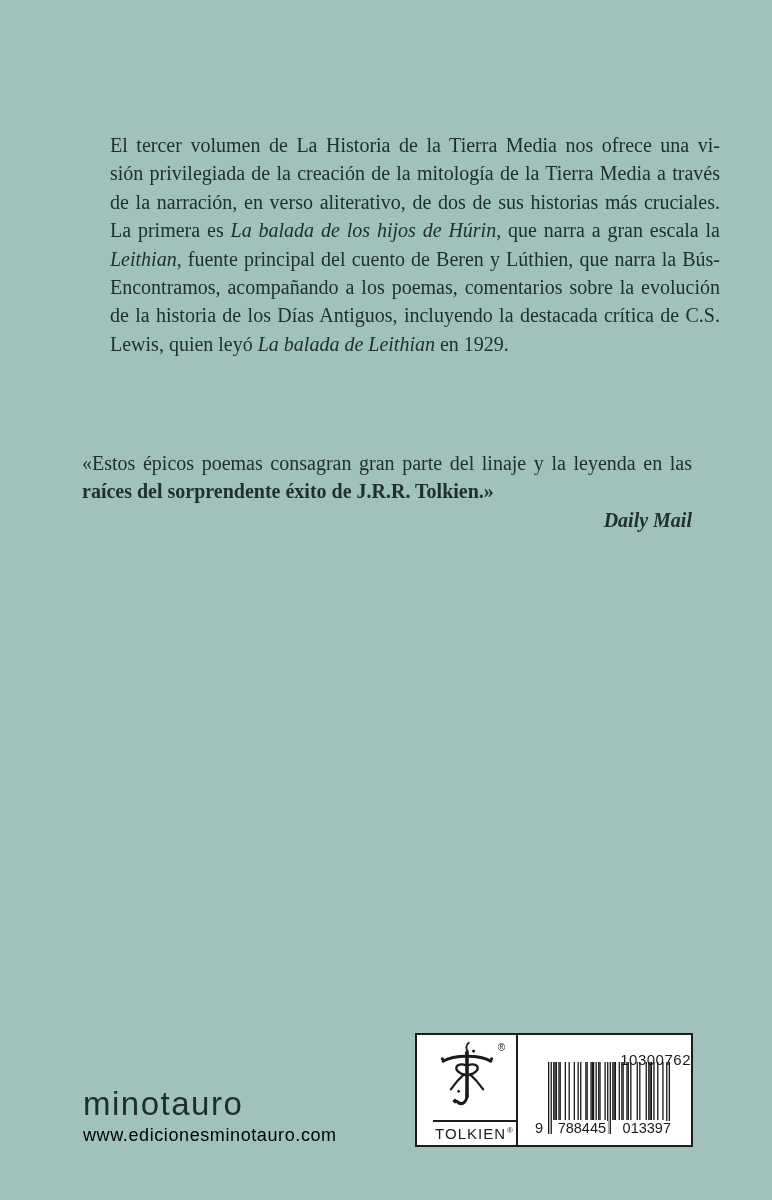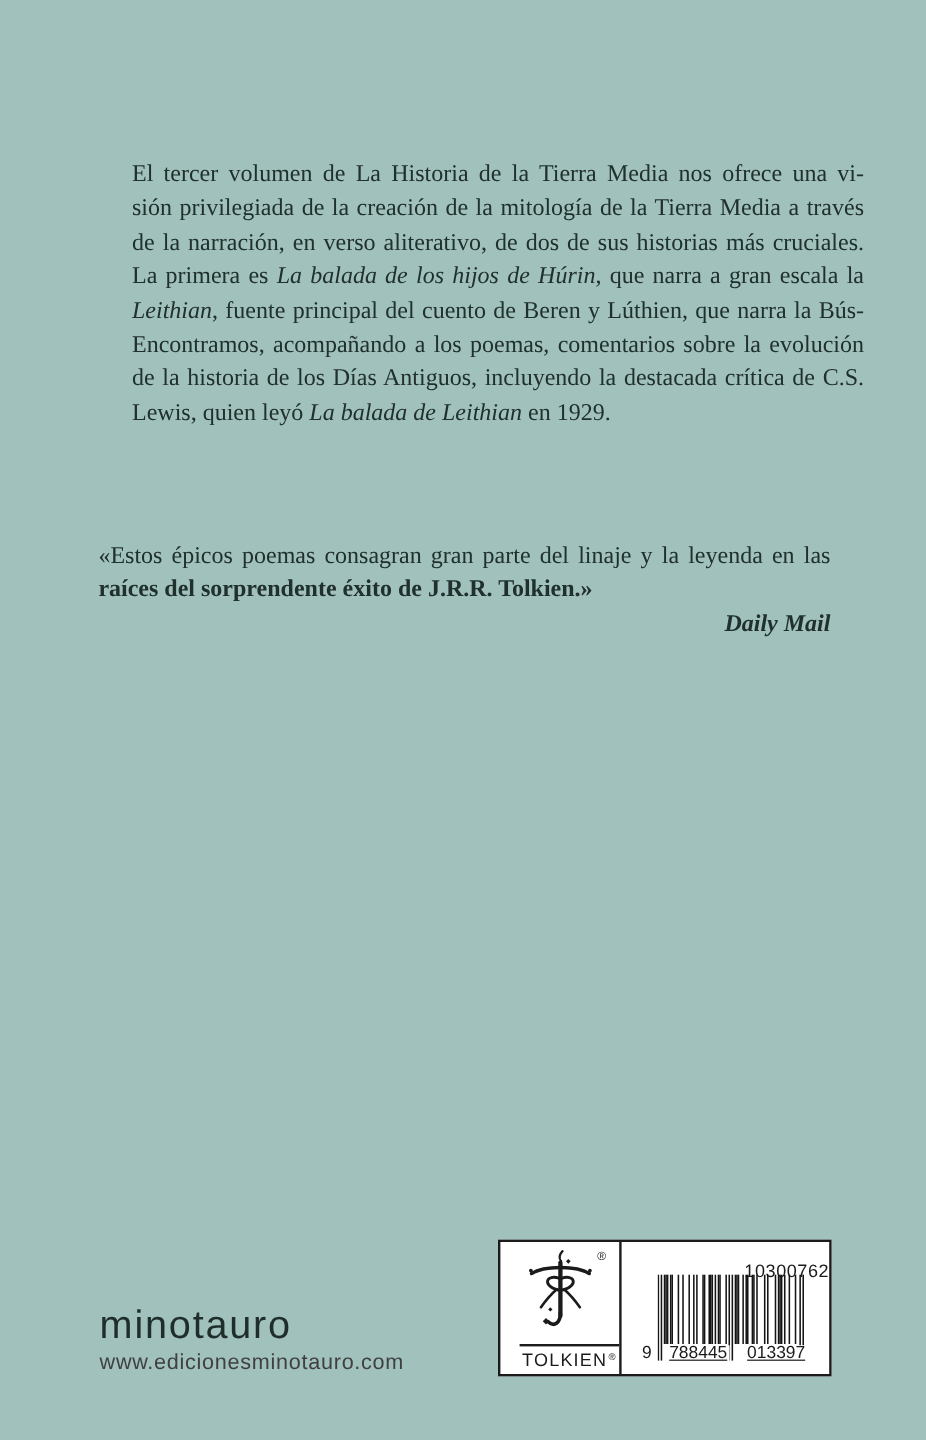--- a/index.html
+++ b/index.html
@@ -27,21 +27,21 @@
   .attribution{text-align:right;font-style:italic;font-weight:bold;}
 
   
   .publisher{position:absolute;left:83px;top:1086px;}
   .pub-logo{
     font-family:Liberation Sans, sans-serif;
     font-size:33px;letter-spacing:1.5px;color:#1f2e2b;line-height:36px;
   }
   .pub-web{
     font-family:"Liberation Sans", sans-serif;
-    font-size:18px;letter-spacing:0.6px;color:#404040;margin-top:3px;
+    font-size:18px;letter-spacing:0.6px;color:#000000;margin-top:3px;
   }
 
   
   .credits-box{
     position:absolute;left:415px;top:1033px;width:278px;height:114px;
     background:#ffffff;border:2px solid #1b1b1b;box-sizing:border-box;
     display:flex;
   }
   .logo-cell{
     width:101px;border-right:2px solid #1b1b1b;box-sizing:border-box;
@@ -63,21 +63,21 @@
 
   .barcode-cell{flex:1;position:relative;font-family:"Liberation Sans", sans-serif;color:#1b1b1b;}
   .item-number{text-align:right;margin-top:16px;font-size:15px;letter-spacing:0.5px;}
   .barcode-wrap{position:absolute;left:30px;top:27px;width:122px;height:72px;}
   .barcode-wrap svg{position:absolute;left:0;top:0;width:122px;height:72px;}
   .ean-digits{
     position:absolute;left:-13px;right:-3px;bottom:-2px;
     display:flex;justify-content:space-between;align-items:flex-end;
     font-size:14.5px;line-height:15px;
   }
-  .ean-digits .grp{background:#ffffff;padding:0 2px;text-decoration:underline;}
+  .ean-digits .grp{background:#ffffff;padding:0 2px;}
 </style>
 </head>
 <body style="background: rgb(161, 193, 189);">
 
 <div class="cover" style="color: rgb(32, 48, 45);">
 
   <div class="synopsis">
       <div class="jline" style="white-space: normal;"><span>El tercer volumen de La Historia de la Tierra Media nos ofrece una vi-</span></div>
       <div class="jline" style="white-space: normal;"><span>sión privilegiada de la creación de la mitología de la Tierra Media a través</span></div>
       <div class="jline" style="white-space: normal;"><span>de la narración, en verso aliterativo, de dos de sus historias más cruciales.</span></div>

